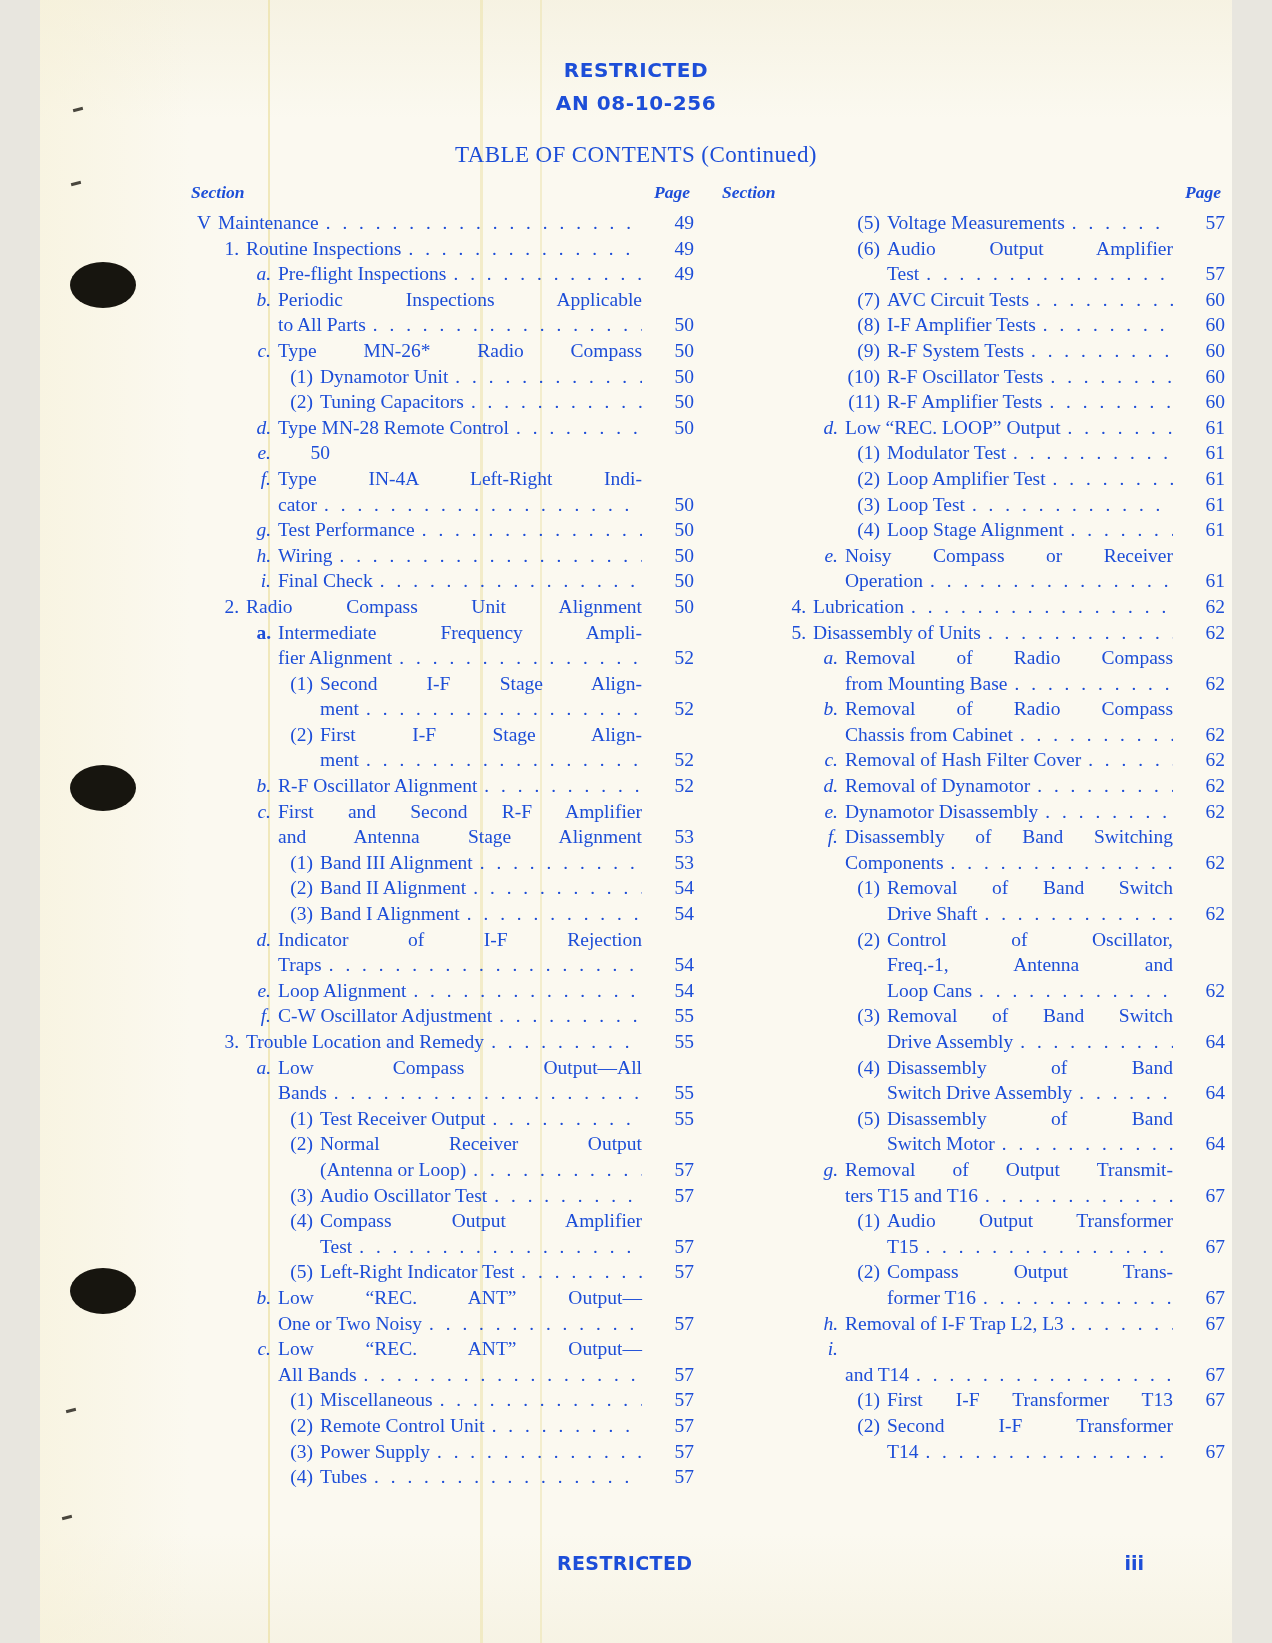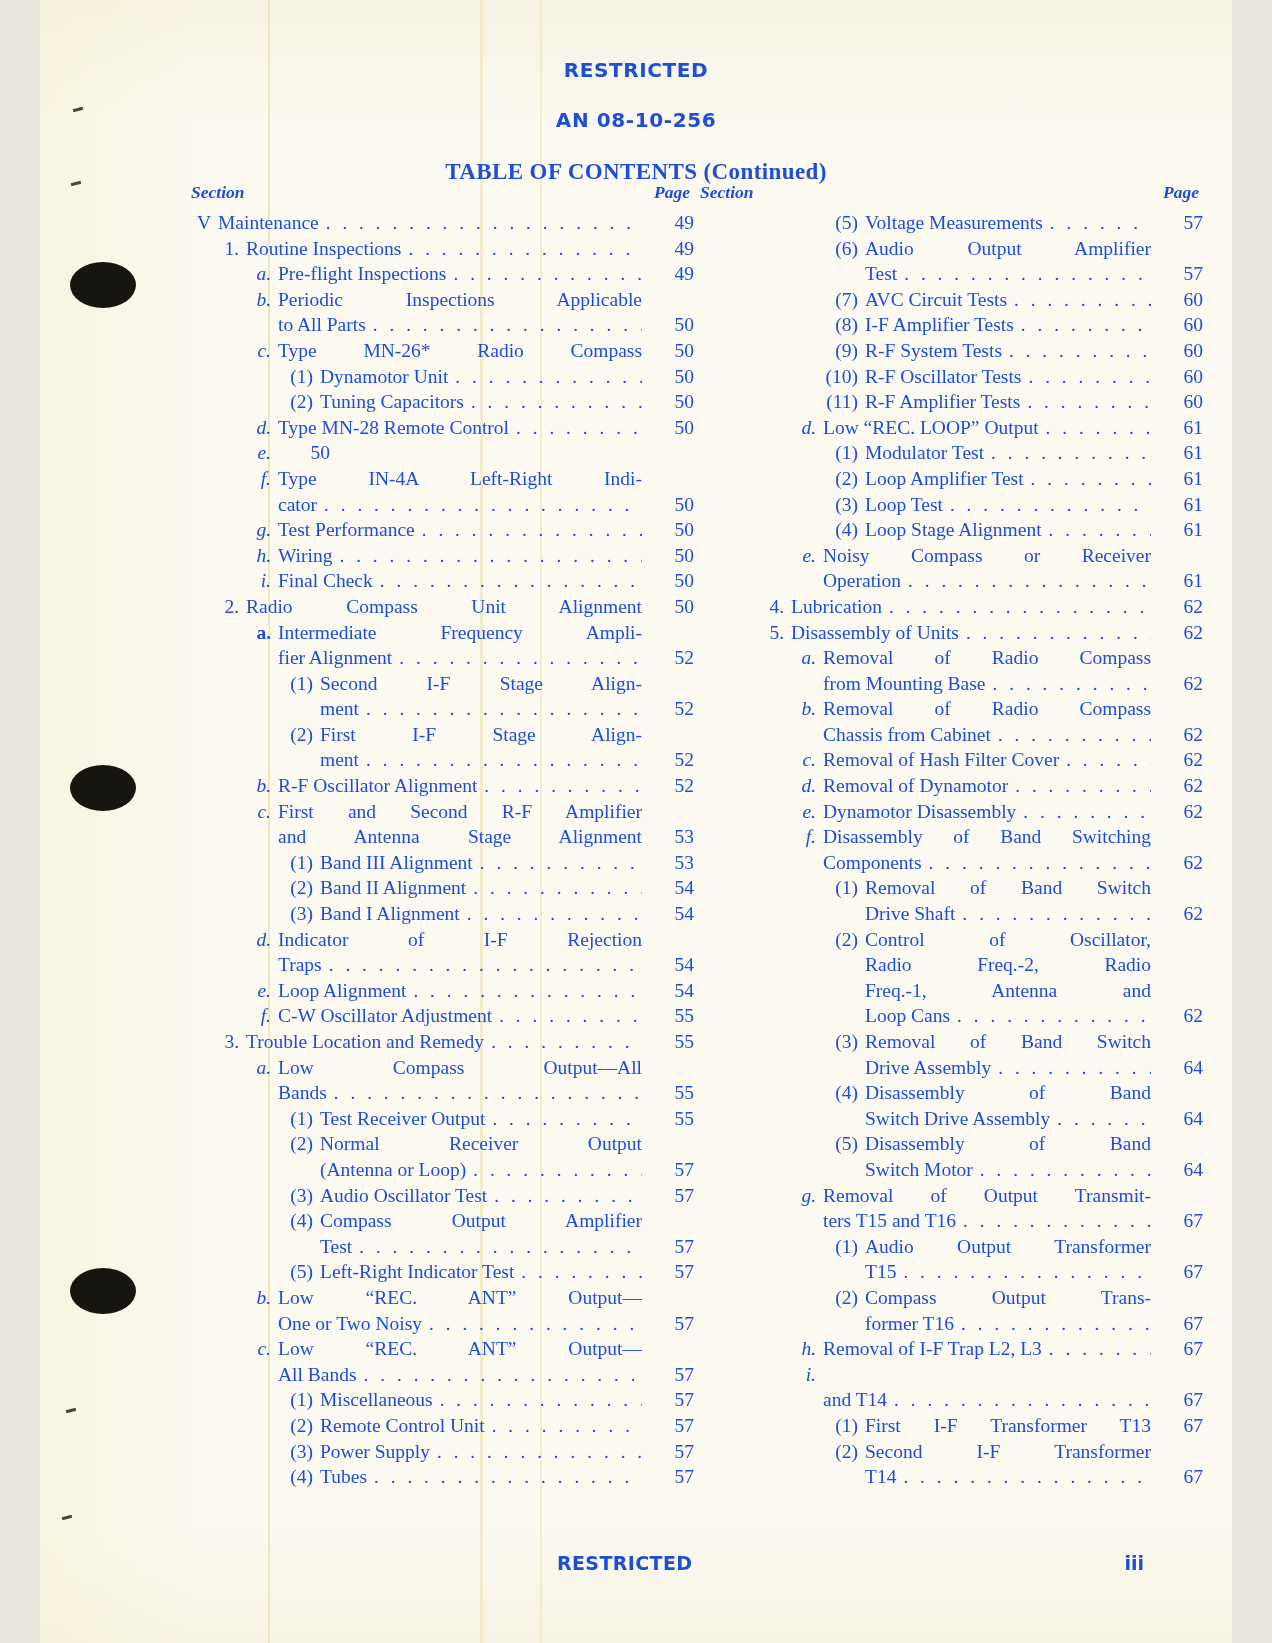--- a/index.html
+++ b/index.html
@@ -54,36 +54,37 @@
   }
 
   
   #header { position: absolute; left: 0; right: 0; top: 58px; text-align: center; }
   .hdr-line {
     font-family: "DejaVu Sans", sans-serif;
     font-weight: 700;
     letter-spacing: .6px;
   }
   #hdr-restricted { font-size: 20px; }
-  #hdr-docnum { font-size: 20px; margin-top: 26px; }
+  #hdr-docnum { font-size: 20px; margin-top: 9px; }
   #hdr-toc {
     font-family: "Liberation Serif", serif;
-    font-weight: 700;
+    font-weight: 400;
     font-size: 23px;
     margin-top: 27px;
     letter-spacing: .4px;
   }
 
   
   #columns {
     position: absolute;
     top: 182px;
     left: 145px;
     width: 1040px;
     display: flex;
+    gap: 22px;
   }
   .column { width: 509px; }
 
   .col-head {
     display: flex;
     justify-content: space-between;
     font-style: italic;
     font-weight: 700;
     font-size: 17.5px;
     margin-bottom: 7px;
@@ -982,29 +983,20 @@
               <span class="titleline">
                 <span class="txt spread">Control of Oscillator,</span>
               </span>
             </span>
             <span class="pageno"></span>
           </div>
           <div class="entry lvl-cont2">
             <span class="marker"></span>
             <span class="body">
               <span class="titleline">
-                <span class="txt spread">Radio Freq.-2, Radio</span>
-              </span>
-            </span>
-            <span class="pageno"></span>
-          </div>
-          <div class="entry lvl-cont2">
-            <span class="marker"></span>
-            <span class="body">
-              <span class="titleline">
                 <span class="txt spread">Freq.-1, Antenna and</span>
               </span>
             </span>
             <span class="pageno"></span>
           </div>
           <div class="entry lvl-cont2">
             <span class="marker"></span>
             <span class="body">
               <span class="titleline">
                 <span class="txt">Loop Cans</span>

